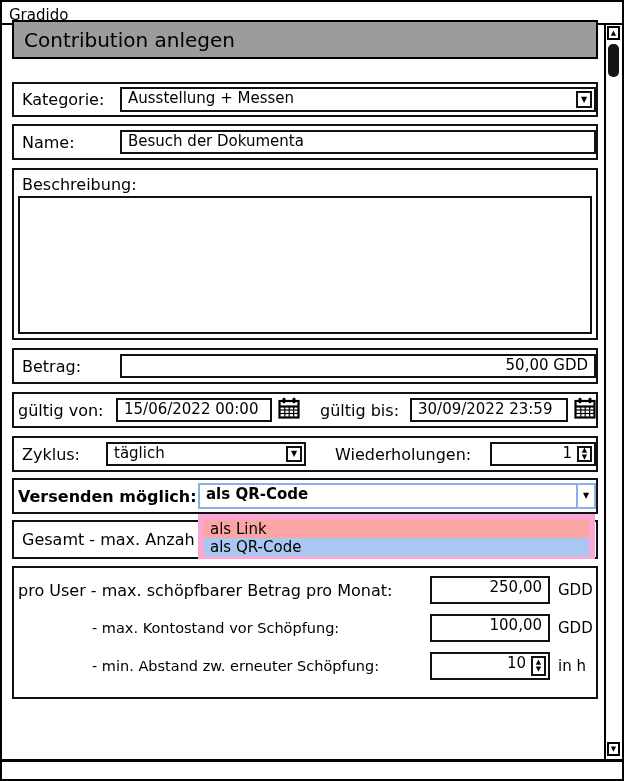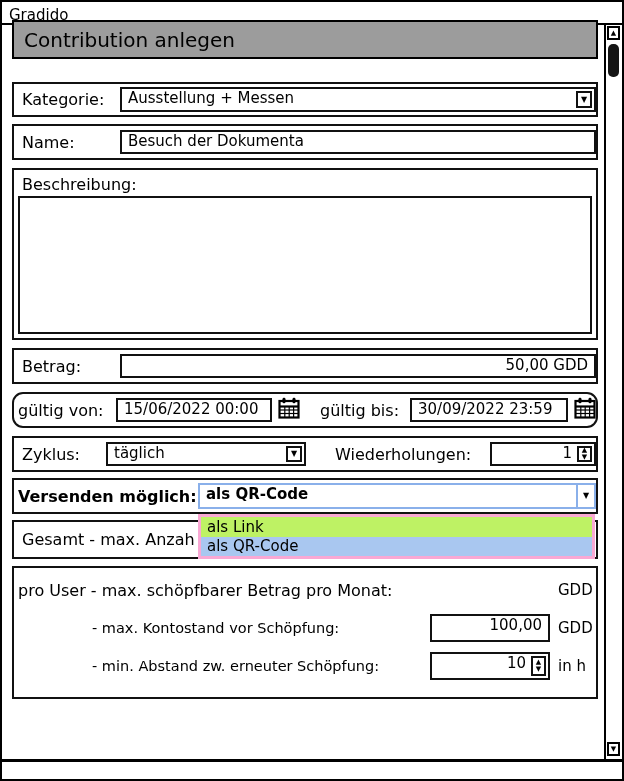--- a/index.html
+++ b/index.html
@@ -84,21 +84,21 @@
   }
   .combo-focus .arrow-sep {
     position: absolute; right: 0; top: 0; bottom: 0; width: 18px;
     border-left: 2px solid #8ab0ea;
     display: flex; align-items: center; justify-content: center;
     font-size: 8px; line-height: 1;
   }
 
   .dd-list {
     position: absolute; left: 196px; top: 512px; width: 397px; height: 45px;
-    border: 3px solid #f9a8d4; background: #bef264; z-index: 20;
+    border: 6px solid #f9a8d4; background: #fca5a5; z-index: 20;
     display: flex; flex-direction: column;
   }
   .dd-item {
     flex: 1; display: flex; align-items: center;
     padding-left: 6px; font-size: 15px; white-space: nowrap;
   }
   .dd-item.selected { background: #a9c7f0; }
 
   
   .scroll-divider {
@@ -164,21 +164,21 @@
     <div class="textarea"></div>
   </div>
 
   <div class="row" style="top:346px;height:36px;">
     <span class="label" style="left:8px;">Betrag:</span>
     <div class="field right" style="left:106px;right:0;top:4px;bottom:4px;">
       <span>50,00 GDD</span>
     </div>
   </div>
 
-  <div class="row" style="top:390px;height:36px;border-radius:11px;">
+  <div class="row" style="top:390px;height:36px;">
     <span class="label" style="left:4px;">gültig von:</span>
     <div class="field" style="left:102px;width:156px;top:4px;bottom:4px;">
       <span>15/06/2022 00:00</span>
     </div>
     <div class="cal-btn" style="left:264px;">
       <svg width="22" height="22" viewBox="0 0 22 22">
         <rect x="1.5" y="4" width="19" height="16.5" fill="none" stroke="#000" stroke-width="2.2"></rect>
         <line x1="1.5" y1="9.5" x2="20.5" y2="9.5" stroke="#000" stroke-width="2.2"></line>
         <rect x="4.5" y="0.8" width="3" height="5.5" rx="1.4" fill="#000"></rect>
         <rect x="14.5" y="0.8" width="3" height="5.5" rx="1.4" fill="#000"></rect>
@@ -238,20 +238,23 @@
 
   <div class="dd-list">
     <div class="dd-item">als Link</div>
     <div class="dd-item selected">als QR-Code</div>
   </div>
 
   <div class="row" style="top:564px;height:133px;">
 
     <div style="position:absolute;left:0;right:0;top:8px;height:28px;">
       <span class="label" style="left:4px;font-size:16px;">pro User - max. schöpfbarer Betrag pro Monat:</span>
+      <div class="field right" style="left:416px;width:120px;top:0;bottom:0;">
+        <span>250,00</span>
+      </div>
       <span class="unit-label" style="left:544px;">GDD</span>
     </div>
 
     <div style="position:absolute;left:0;right:0;top:46px;height:28px;">
       <span class="label" style="left:78px;font-size:14.5px;">- max. Kontostand vor Schöpfung:</span>
       <div class="field right" style="left:416px;width:120px;top:0;bottom:0;">
         <span>100,00</span>
       </div>
       <span class="unit-label" style="left:544px;">GDD</span>
     </div>

